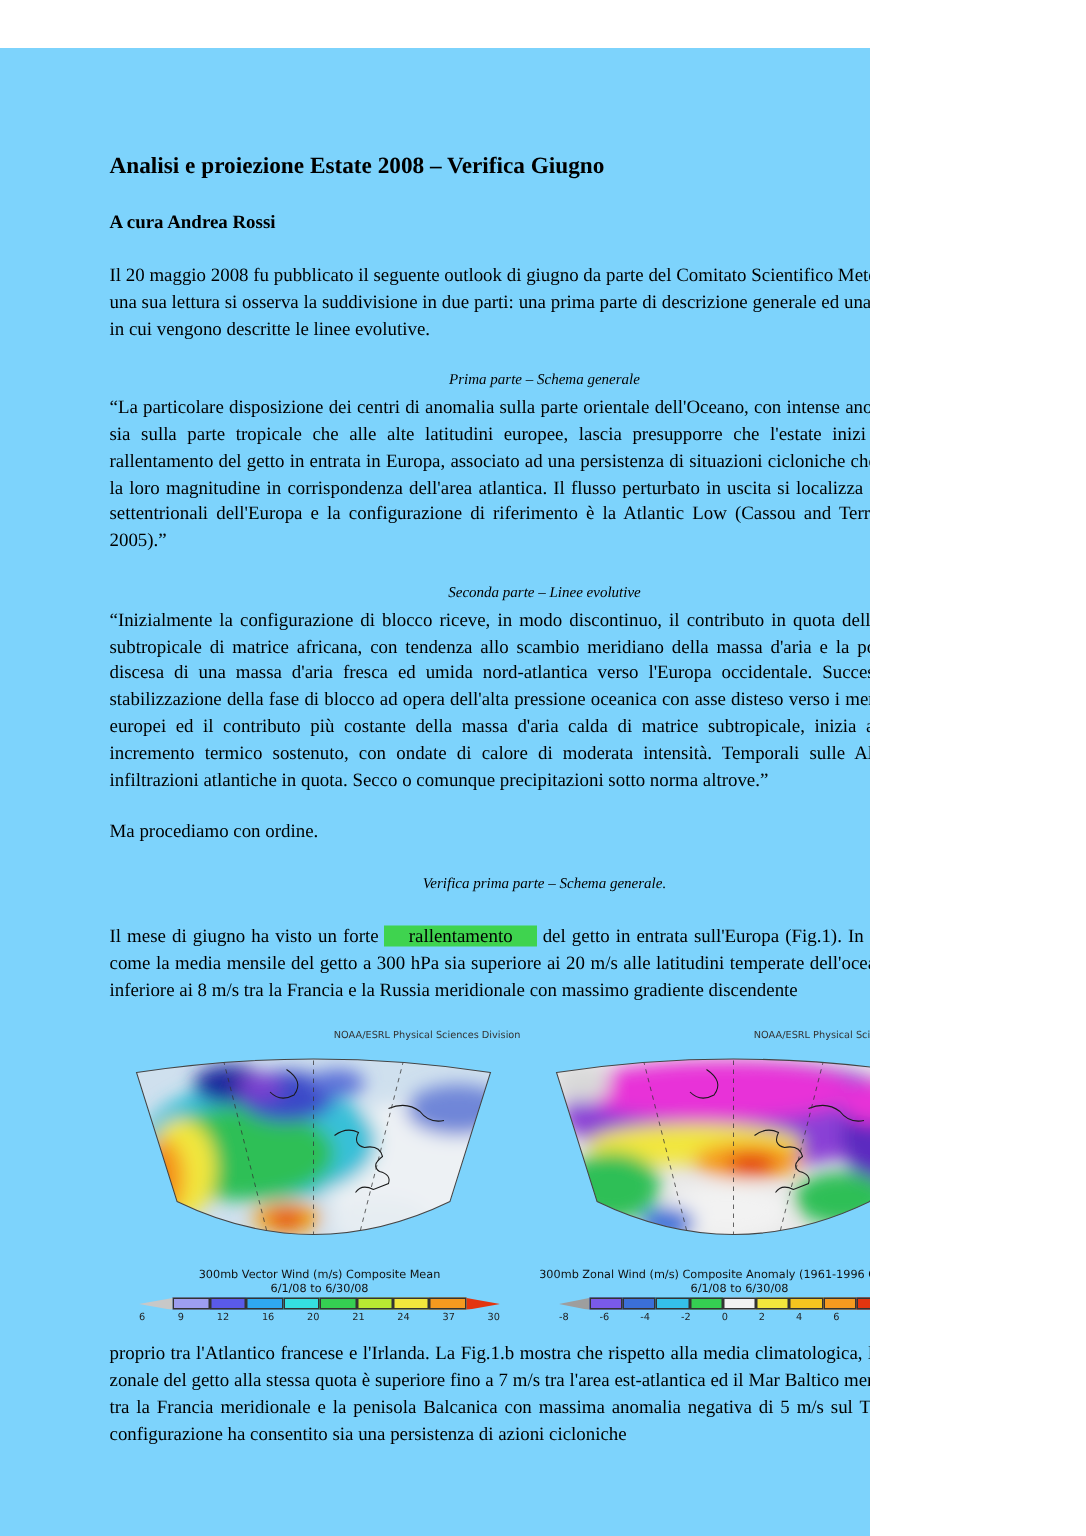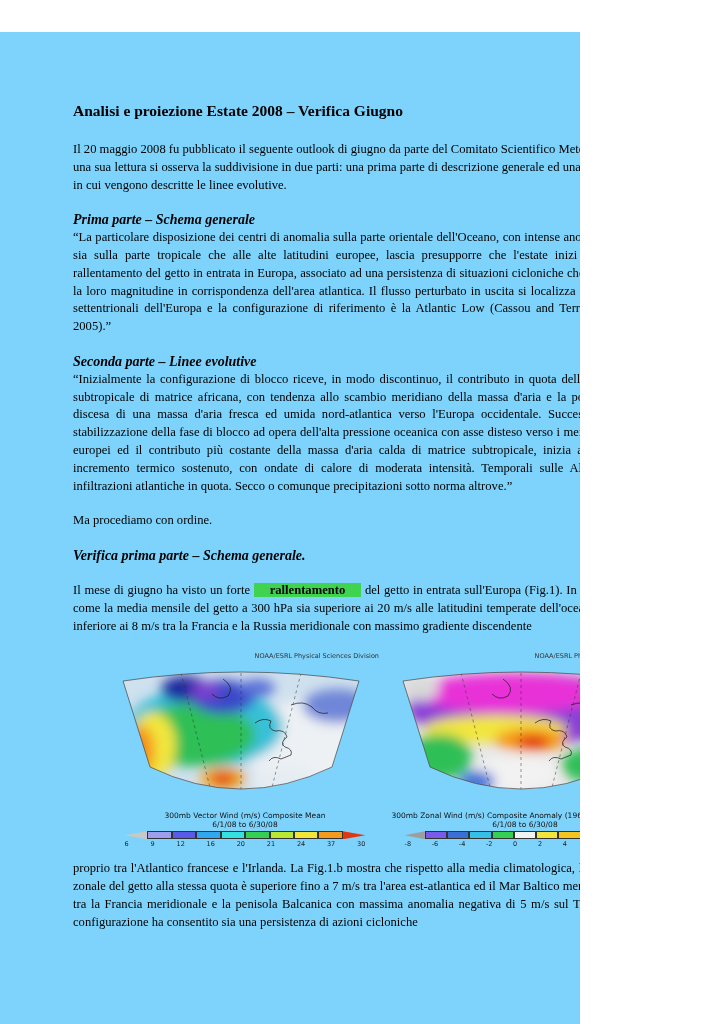--- a/index.html
+++ b/index.html
@@ -4,26 +4,26 @@
 <style>
   html,body { margin:0; padding:0; background:#ffffff; }
   .page {
     position:relative; width:580px; height:1024px; background:#7dd3fc;
     overflow:hidden; font-family:"Liberation Serif", serif; color:#000;margin-top:32px;
   }
   .content { position:absolute; left:73px; top:70px; width:580px; }
   .title { font-size:15.5px; font-weight:bold; margin:0 0 21px 0; }
   .author { font-size:12.6px; font-weight:bold; margin:0 0 19px 0; }
   p.body { font-size:12.6px; line-height:17.8px; text-align:justify; margin:0 0 17px 0; }
-  h2.ital { font-size:14px; font-style:italic; font-weight:bold; margin:0; line-height:17.8px; }
+  h2.ital { font-size:10px; font-style:italic; font-weight:normal; margin:0; line-height:17.8px;text-align:center; }
   h2.spaced { margin-bottom:17px; }
   p.tight { margin-top:0; }
-  .hl { padding:0 16px;font-weight:bold; }
+  .hl { padding:0 16px; }
 
-  .figures { display:flex; justify-content:flex-end; align-items:flex-end;
+  .figures { display:flex; justify-content:flex-start; align-items:flex-end;
              width:592px; margin:8px 0 12px 0; }
   figure.map { margin:0; position:relative; width:280px;
                font-family:"DejaVu Sans", sans-serif; }
   .map-header { position:absolute; top:0; right:6px; font-size:6.5px; color:#333; }
   figure.map svg { display:block; margin-top:9px; }
   .map-caption { font-size:7.5px; text-align:center; color:#111; line-height:9px; }
   .cb { display:flex; height:8px; width:86%; margin:2px auto 0 auto; }
   .cb-seg { flex:1; border:0.5px solid #333; }
   .cb-seg:first-child { clip-path:polygon(100% 0,100% 100%,0 50%); border:none; }
   .cb-seg:last-child  { clip-path:polygon(0 0,0 100%,100% 50%); border:none; }
@@ -31,20 +31,21 @@
                justify-content:space-between; font-size:6.5px; color:#222; padding:0 8px; }
   .footer-bar { position:absolute; left:73px; bottom:0; width:575px; height:10px; }
 </style>
 </head>
 <body>
 
 <div class="page">
   <div class="content">
 
     <h1 class="title">Analisi e proiezione Estate 2008 – Verifica Giugno</h1>
+    <p class="author">A cura Andrea Rossi</p>
     <p class="body">Il 20 maggio 2008 fu pubblicato il seguente outlook di giugno da parte del Comitato Scientifico Meteonetwork. Ad una sua lettura si osserva la suddivisione in due parti: una prima parte di descrizione generale ed una seconda parte in cui vengono descritte le linee evolutive.</p>
 
     <h2 class="ital">Prima parte – Schema generale</h2>
     <p class="body tight">“La particolare disposizione dei centri di anomalia sulla parte orientale dell'Oceano, con intense anomalie positive sia sulla parte tropicale che alle alte latitudini europee, lascia presupporre che l'estate inizi con un forte rallentamento del getto in entrata in Europa, associato ad una persistenza di situazioni cicloniche che intensificano la loro magnitudine in corrispondenza dell'area atlantica. Il flusso perturbato in uscita si localizza sulle latitudini settentrionali dell'Europa e la configurazione di riferimento è la Atlantic Low (Cassou and Terray, J. Climate 2005).”</p>
 
     <h2 class="ital">Seconda parte – Linee evolutive</h2>
     <p class="body tight">“Inizialmente la configurazione di blocco riceve, in modo discontinuo, il contributo in quota dell'alta pressione subtropicale di matrice africana, con tendenza allo scambio meridiano della massa d'aria e la possibilità della discesa di una massa d'aria fresca ed umida nord-atlantica verso l'Europa occidentale. Successivamente, la stabilizzazione della fase di blocco ad opera dell'alta pressione oceanica con asse disteso verso i meridiani centrali europei ed il contributo più costante della massa d'aria calda di matrice subtropicale, inizia a garantire un incremento termico sostenuto, con ondate di calore di moderata intensità. Temporali sulle Alpi per deboli infiltrazioni atlantiche in quota. Secco o comunque precipitazioni sotto norma altrove.”</p>
 
     <p class="body">Ma procediamo con ordine.</p>
 

